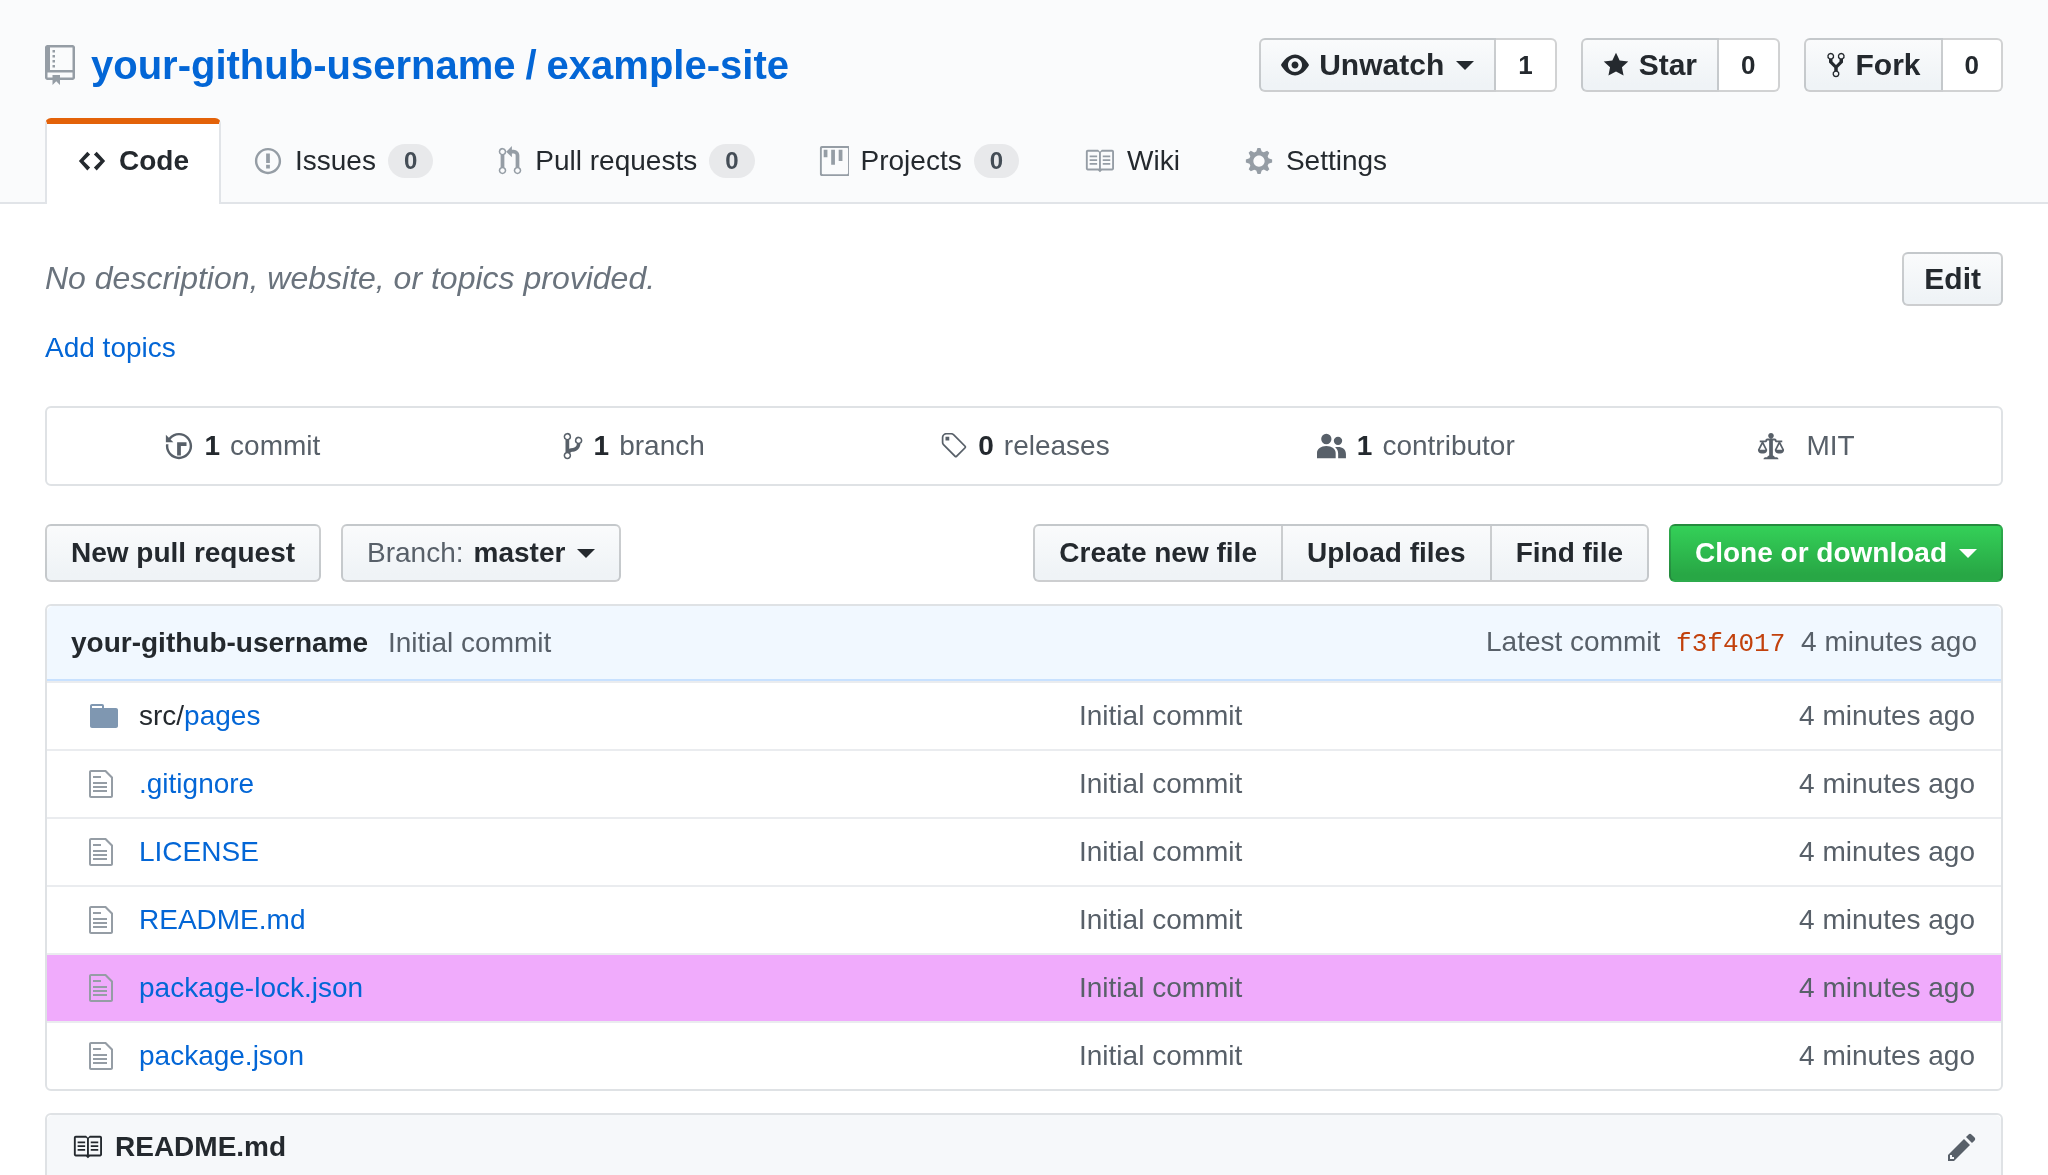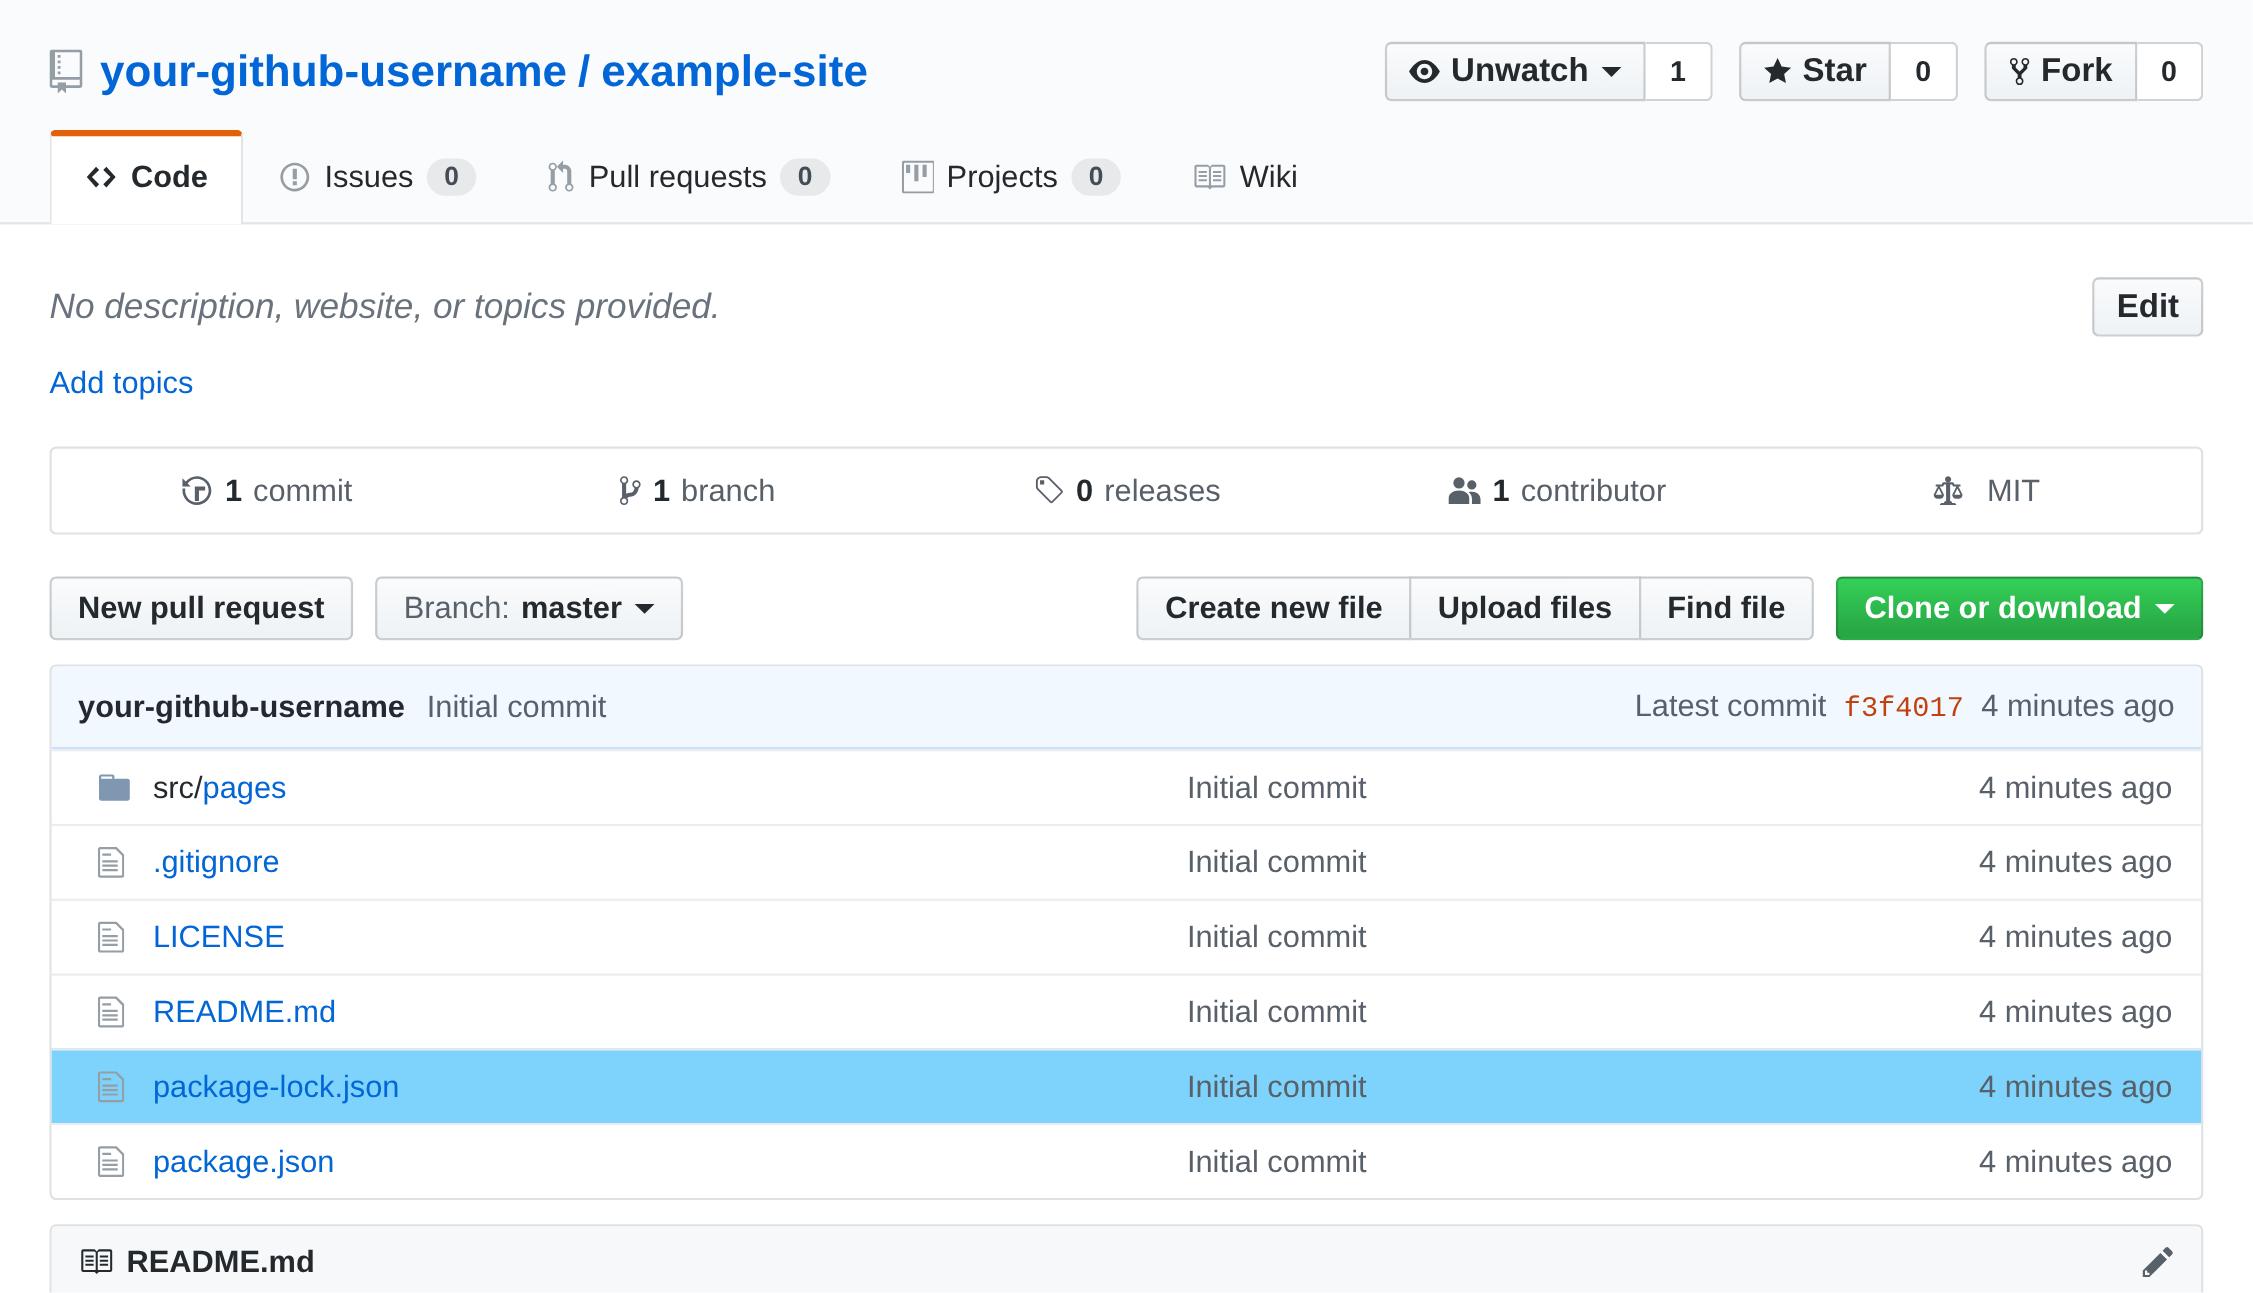--- a/index.html
+++ b/index.html
@@ -114,21 +114,21 @@
     font-size: 28px; color: #586069;
   }
   .commit-author { font-weight: 700; color: #24292e; text-decoration: none; margin-right: 12px; }
   .commit-msg { color: #586069; text-decoration: none; }
   .commit-sha {
     font-family: "Liberation Mono", "DejaVu Sans Mono", monospace;
     font-size: 26px; color: #c2410c; text-decoration: none; margin: 0 8px;
   }
   .file-row { display: flex; align-items: center; height: 68px; border-top: 2px solid #eaecef; background: #fff; padding-left: 16px; }
   .file-row:first-of-type { border-top: 0; }
-  .file-row.hovered { background: #7dd3fc; }
+  .file-row.hovered { background: #f0abfc; }
   .file-row:last-of-type { border-radius: 0 0 6px 6px; }
   .cell-icon { width: 76px; padding-left: 26px; flex: none; display: flex; align-items: center; }
   .cell-icon .octicon-file { fill: #959da5; }
   .cell-icon .octicon-dir { fill: #7f97b1; }
   .cell-name { flex: 0 0 940px; font-size: 28px; white-space: nowrap; overflow: hidden; }
   .cell-name .path-prefix { color: #24292e; }
   .cell-name a { color: #0366d6; text-decoration: none; }
   .cell-message { flex: 1; font-size: 28px; }
   .cell-message a { color: #586069; text-decoration: none; }
   .cell-age { width: 420px; text-align: right; padding-right: 26px; color: #586069; font-size: 28px; flex: none; }
@@ -217,20 +217,26 @@
             <path d="M15 0H1c-.55 0-1 .45-1 1v14c0 .55.45 1 1 1h14c.55 0 1-.45 1-1V1c0-.55-.45-1-1-1zm-.5 15H1.5c-.28 0-.5-.22-.5-.5v-13c0-.28.22-.5.5-.5h13c.28 0 .5.22.5.5v13c0 .28-.22.5-.5.5zM6 2h2v8H6V2zm-4 0h2v4H2V2zm8 0h2v6h-2V2z"></path>
           </svg>
         <span>Projects</span>
         <span class="counter">0</span>
       </a>
       <a href="#" class="reponav-item">
         <svg class="octicon" width="32" height="30" viewBox="0 0 16 16">
             <path d="M3 5h4v1H3V5zm0 3h4V7H3v1zm0 2h4V9H3v1zm11-5h-4v1h4V5zm0 2h-4v1h4V7zm0 2h-4v1h4V9zm2-6v9c0 .55-.45 1-1 1H9.5l-1 1-1-1H2c-.55 0-1-.45-1-1V3c0-.55.45-1 1-1h5.5l1 1 1-1H15c.55 0 1 .45 1 1zm-8 .5L7.5 3H2v9h6V3.5zm7-.5H9.5l-.5.5V12h6V3z"></path>
           </svg>
         <span>Wiki</span>
+      </a>
+      <a href="#" class="reponav-item">
+        <svg class="octicon" width="30" height="30" viewBox="0 0 14 16">
+            <path d="M14 8.77v-1.6l-1.94-.64-.45-1.09.88-1.84-1.13-1.13-1.81.91-1.09-.45-.69-1.92h-1.6l-.63 1.94-1.11.45-1.84-.88-1.13 1.13.91 1.81-.45 1.09L0 7.23v1.59l1.94.64.45 1.09-.88 1.84 1.13 1.13 1.81-.91 1.09.45.69 1.92h1.59l.63-1.94 1.11-.45 1.84.88 1.13-1.13-.92-1.81.47-1.09L14 8.75v.02zM7 11c-1.66 0-3-1.34-3-3s1.34-3 3-3 3 1.34 3 3-1.34 3-3 3z"></path>
+          </svg>
+        <span>Settings</span>
       </a>
     </nav>
   </div>
 </div>
 
 <div class="repo-content container">
 
   <div class="description-row">
     <p class="description">No description, website, or topics provided.</p>
     <button class="btn btn-sm">Edit</button>

